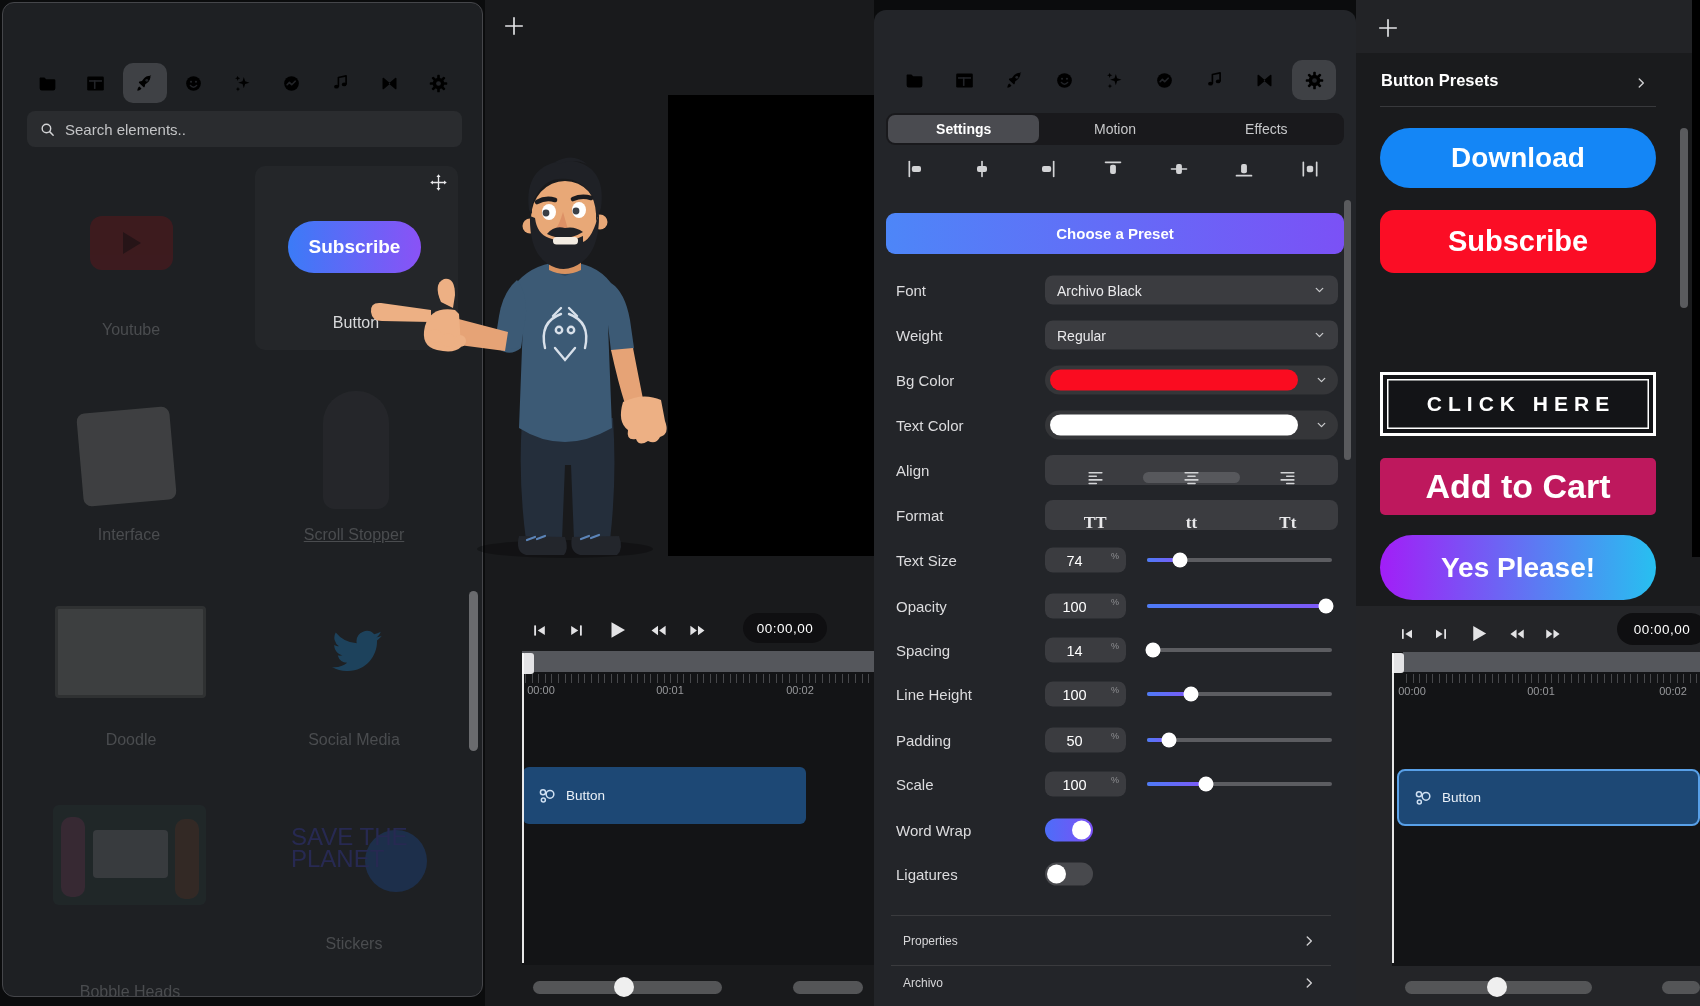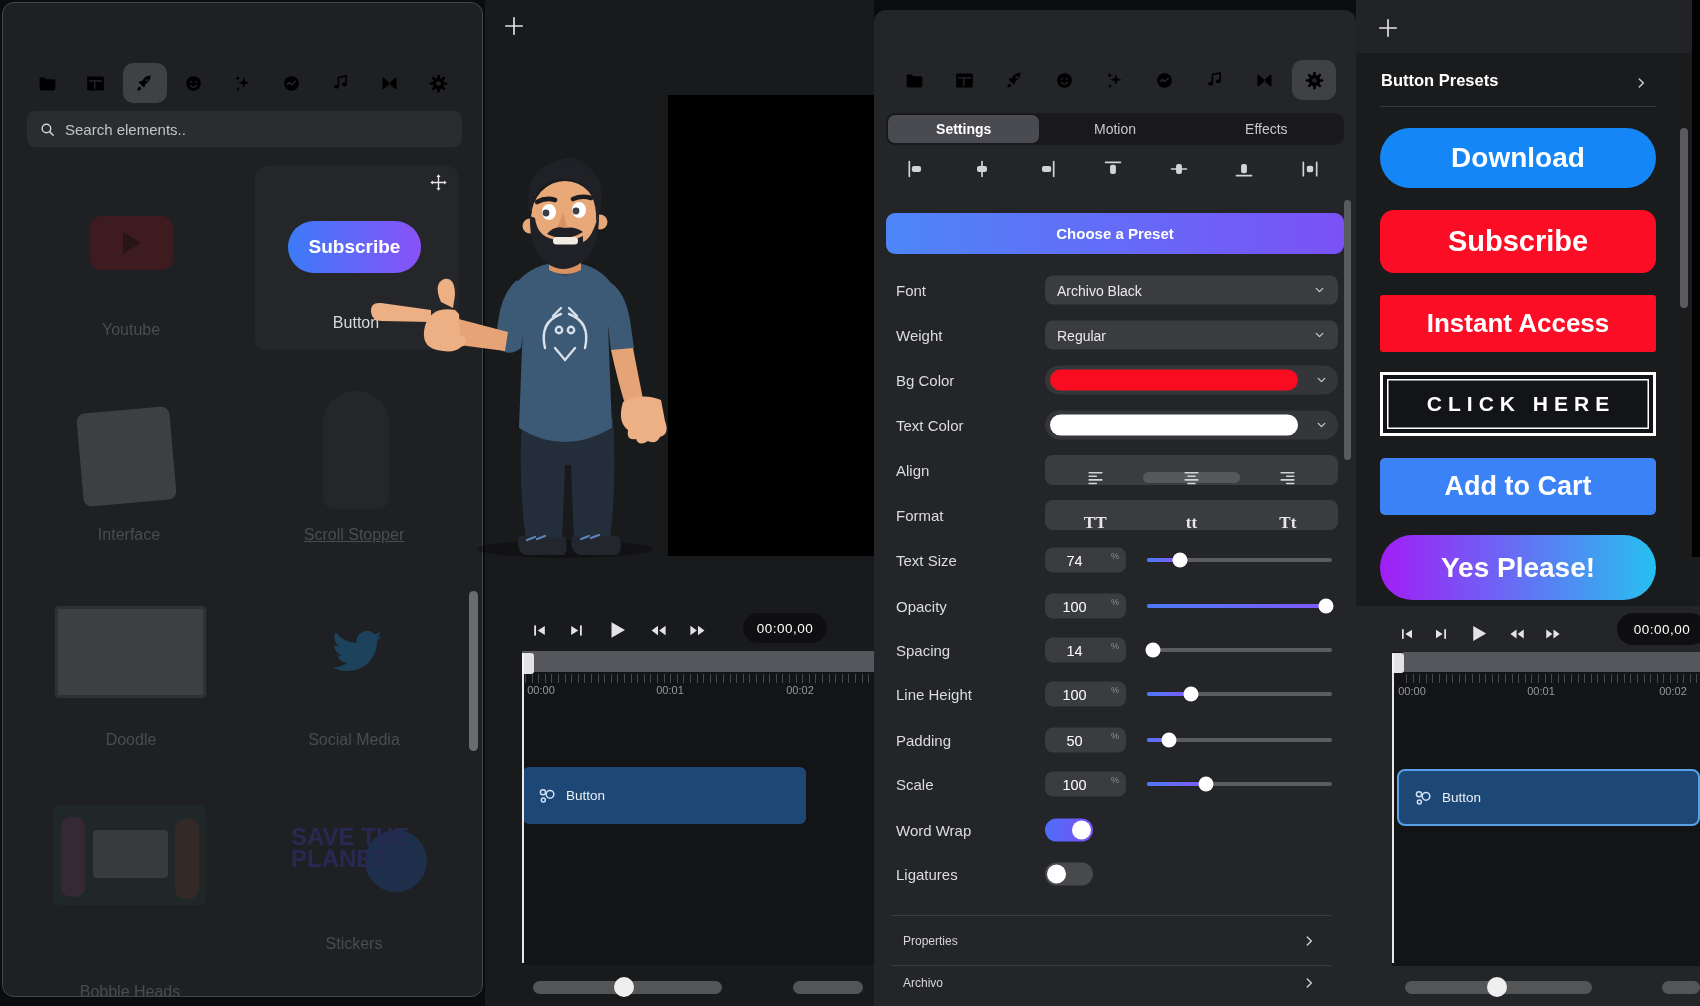--- a/index.html
+++ b/index.html
@@ -29,21 +29,21 @@
       display:flex; align-items:center; justify-content:center; }
   #yt-thumb { left:87px; top:213px; width:83px; height:54px; background:#58181d; border-radius:12px; opacity:.55; display:flex; align-items:center; justify-content:center; }
   #yt-thumb .tri { width:0; height:0; border-left:18px solid #2e0c10; border-top:11px solid transparent; border-bottom:11px solid transparent; }
 
   .dim { opacity:.16; }
   #thumb-interface { left:77px; top:407px; width:93px; height:93px; background:#e9e9e2; border-radius:8px; transform:rotate(-5deg); }
   #thumb-scroll { left:320px; top:388px; width:66px; height:118px; background:#4a4c50; border-radius:32px 32px 12px 12px; }
   #thumb-doodle { left:52px; top:603px; width:151px; height:92px; background:#dfdfd8; border-radius:4px; border:3px solid #8a8a84; }
   #thumb-twitter { left:318px; top:618px; width:72px; height:60px; }
   #thumb-bobble { left:50px; top:802px; width:153px; height:100px; background:#2c4b46; border-radius:6px; }
-  #thumb-planet { left:288px; top:823px; width:130px; height:82px; color:#2a2d62; font-weight:bold; font-size:24px; line-height:.92; text-align:left; opacity:.75; }
+  #thumb-planet { left:288px; top:823px; width:130px; height:82px; color:#2a2d62; font-weight:normal; font-size:24px; line-height:.92; text-align:left; opacity:.75; }
   #thumb-planet .globe { position:absolute; right:-6px; top:4px; width:62px; height:62px; border-radius:50%; background:#1d3a66; opacity:.8; }
   #left-scrollbar { left:466px; top:588px; width:9px; height:160px; border-radius:5px; background:#6a6b6e; }
 
   
   #canvas-col { left:485px; top:0; width:389px; height:1006px; background:#191a1c; }
   #video-frame { left:183px; top:95px; width:206px; height:461px; background:#000; }
   #canvas-plus { left:18px; top:15px; }
   .transport { position:absolute; display:flex; align-items:center; color:#e3e3e5; }
   .t-btn { cursor:pointer; display:flex; align-items:center; justify-content:center; }
   .timecode { background:#0f0f11; border-radius:16px; color:#fff; font-size:13.5px; letter-spacing:.5px; display:flex; align-items:center; justify-content:center; }
@@ -762,23 +762,22 @@
     <div id="rp-header">Button Presets</div>
     <span id="rp-chev" class="ic">
         <svg width="14" height="14">
           <use href="#i-chev-right"></use>
         </svg>
       </span>
     <div id="rp-divider"></div>
 
     <div class="preset-btn" style="top: 128px; height: 60px; border-radius: 30px; font-size: 28px; background: rgb(20, 134, 246);">Download</div>
     <div class="preset-btn" style="top: 210px; height: 63px; border-radius: 14px; font-size: 29px; background: rgb(251, 13, 37);">Subscribe</div>
-    <div class="preset-btn" style="top: 295px; height: 57px; border-radius: 3px; font-size: 26px; background: rgb(251, 13, 37);">Instant Access</div>
     <div class="preset-btn" style="top: 372px; height: 64px; border: 3px solid rgb(255, 255, 255); box-shadow: rgb(19, 20, 23) 0px 0px 0px 4px inset, rgb(255, 255, 255) 0px 0px 0px 5.5px inset; font-size: 21px; letter-spacing: 6px; padding-left: 6px; background: rgb(19, 20, 23);">CLICK HERE</div>
-    <div class="preset-btn" style="top: 458px; height: 57px; border-radius: 5px; font-size: 27px; background: #3b82f6;">Add to Cart</div>
+    <div class="preset-btn" style="top: 458px; height: 57px; border-radius: 5px; font-size: 34px; background: #be185d;">Add to Cart</div>
     <div class="preset-btn" style="top: 535px; height: 65px; border-radius: 33px; font-size: 28px; background: linear-gradient(90deg, rgb(162, 30, 247), rgb(39, 192, 240));">Yes Please!</div>
     <div id="rp-scrollbar"></div>
 
     <div id="right-bottom">
       <div class="transport" style="left:43px; top:16px; gap:18px;">
         <div class="t-btn">
             <svg width="16" height="16">
               <use href="#i-skip-start"></use>
             </svg>
           </div>

